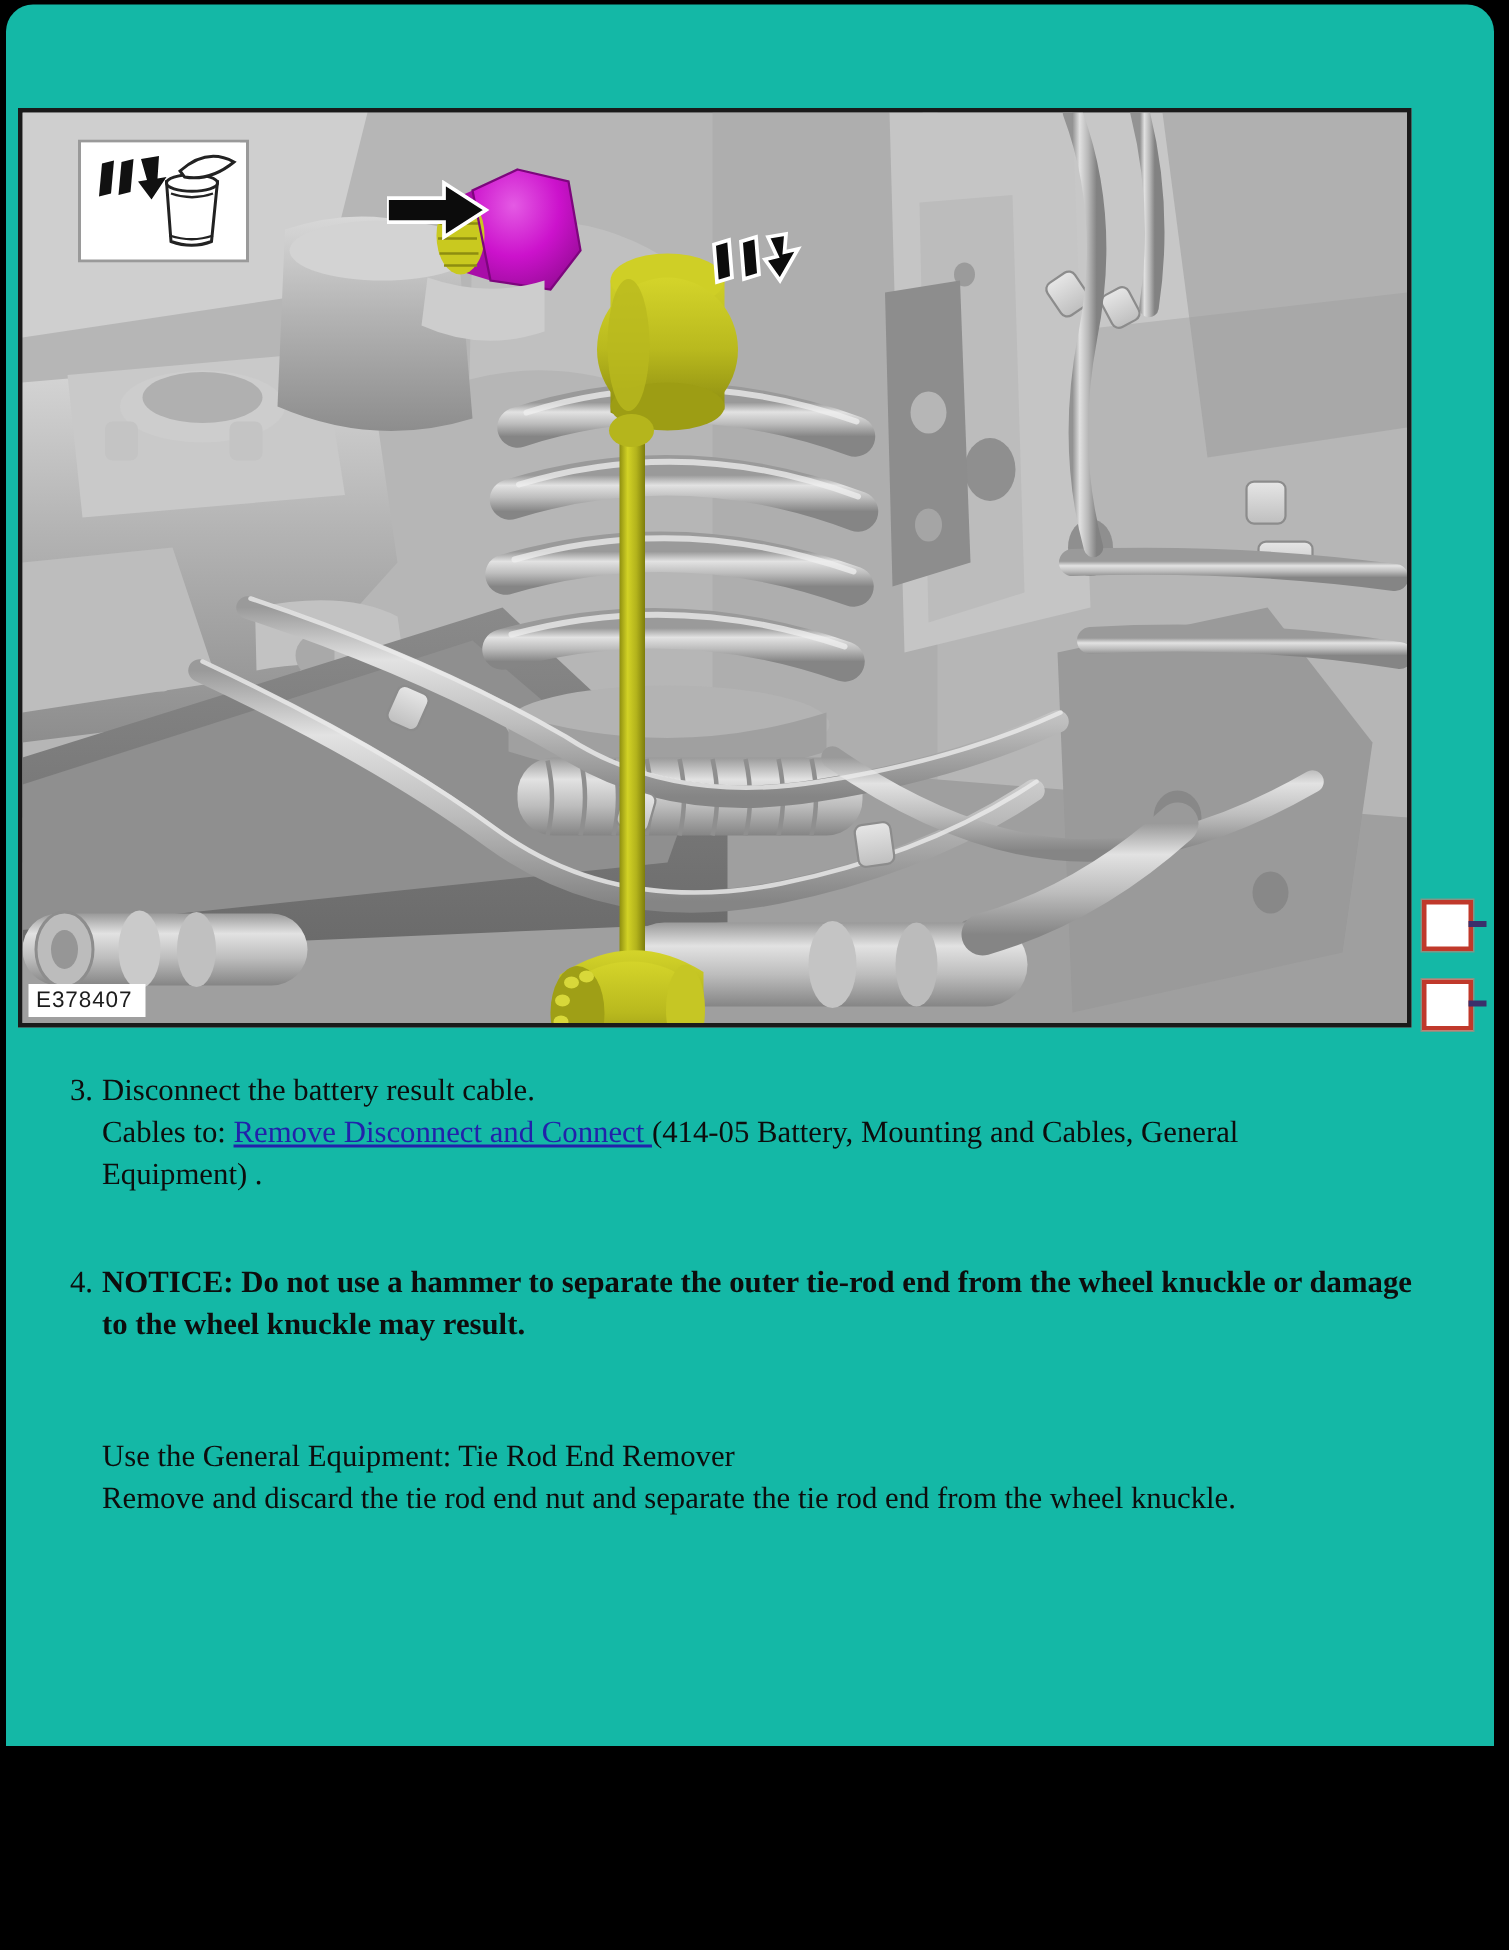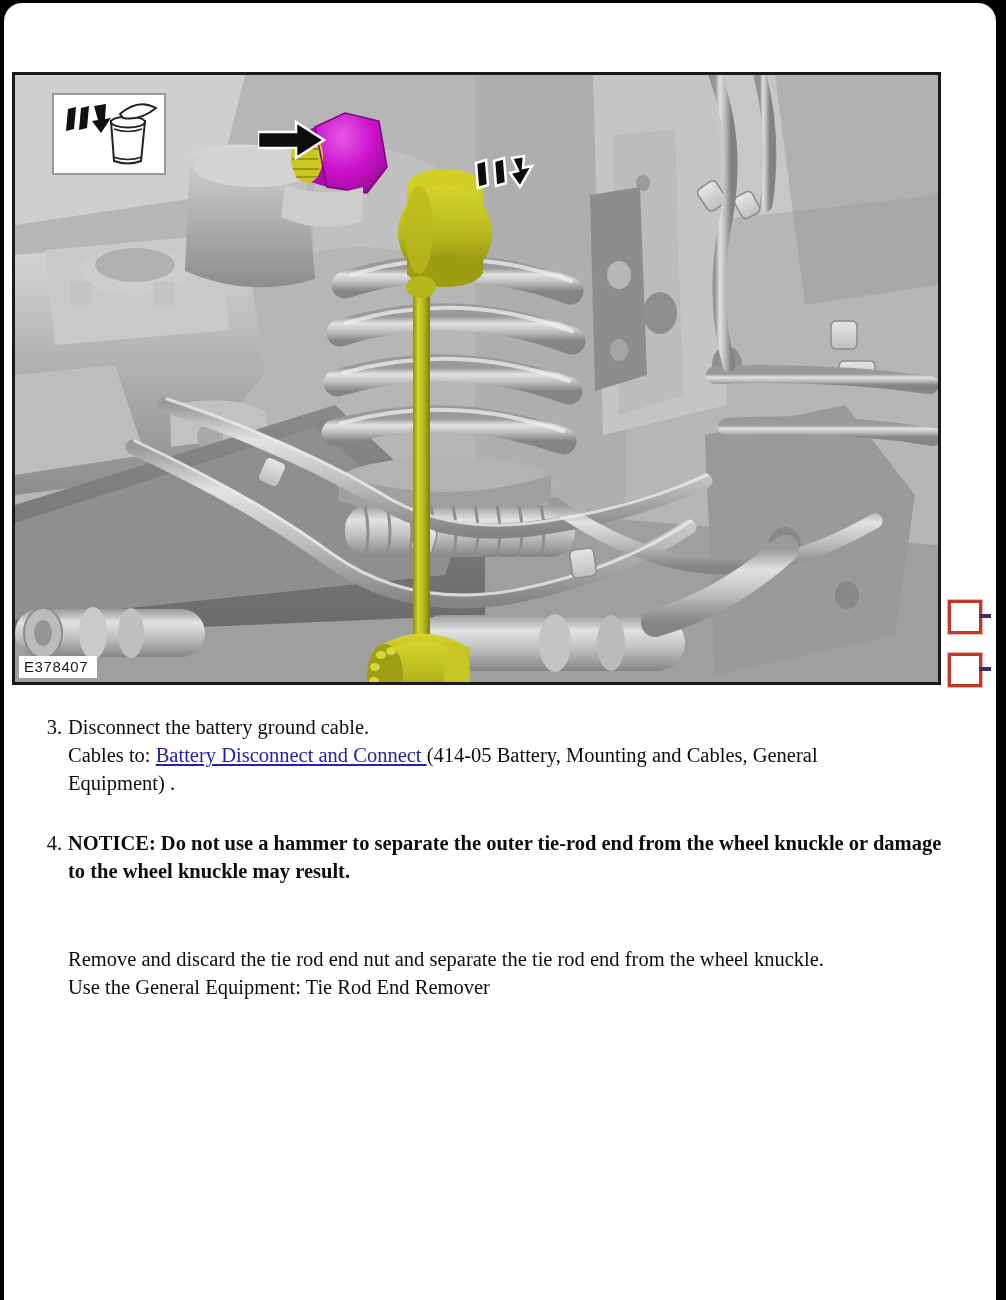--- a/index.html
+++ b/index.html
@@ -14,22 +14,22 @@
     overflow: hidden;
     font-family: "Liberation Serif", serif;
   }
 
   
   #page {
     position: absolute;
     left: 4px;
     top: 3px;
     width: 992px;
-    height: 1297px;
-    background: #ffffff;
+    height: 1161px;
+    background: #14b8a6;
     border-radius: 18px 18px 0 0;
     overflow: hidden;
   }
 
   
   #figure-block {
     position: absolute;
     left: 8px;
     top: 69px;
     width: 929px;
@@ -121,21 +121,21 @@
   .step-num {
     position: absolute;
     left: 32px;
     top: 0;
     width: 26px;
     text-align: right;
   }
   .step-line { display: block; }
   .gap-sm { height: 30px; }
   .gap-md { height: 32px; }
-  .notice { font-weight: bold; }
+  .notice { font-weight: bold; margin-top: 12px; }
   a.doclink {
     color: #2222aa;
     text-decoration: underline;
   }
 </style>
 </head>
 <body>
 
 <div id="page">
 
@@ -390,30 +390,30 @@
     </div>
   </div>
 
   <div class="edge-marker" id="edge-marker-1"></div>
   <div class="edge-marker" id="edge-marker-2"></div>
 
   <div id="content">
 
     <div class="step">
       <span class="step-num">3.</span>
-      <span class="step-line">Disconnect the battery ground cable.</span>
-      <span class="step-line"><span>Cables to: </span><a class="doclink" href="#">Battery Disconnect and Connect </a><span>(414-05 Battery, Mounting and Cables, General</span></span>
+      <span class="step-line">Disconnect the battery result cable.</span>
+      <span class="step-line"><span>Cables to: </span><a class="doclink" href="#">Remove Disconnect and Connect </a><span>(414-05 Battery, Mounting and Cables, General</span></span>
       <span class="step-line">Equipment) .</span>
     </div>
 
     <div class="gap-md"></div>
 
     <div class="step">
       <span class="step-num">4.</span>
       <div class="notice">NOTICE: Do not use a hammer to separate the outer tie-rod end from the wheel knuckle or damage to the wheel knuckle may result.</div>
       <div class="gap-sm"></div>
       <div class="gap-sm"></div>
+      <span class="step-line">Use the General Equipment: Tie Rod End Remover</span>
       <span class="step-line">Remove and discard the tie rod end nut and separate the tie rod end from the wheel knuckle.</span>
-      <span class="step-line">Use the General Equipment: Tie Rod End Remover</span>
     </div>
 
   </div>
 </div>
 
 </body></html>

